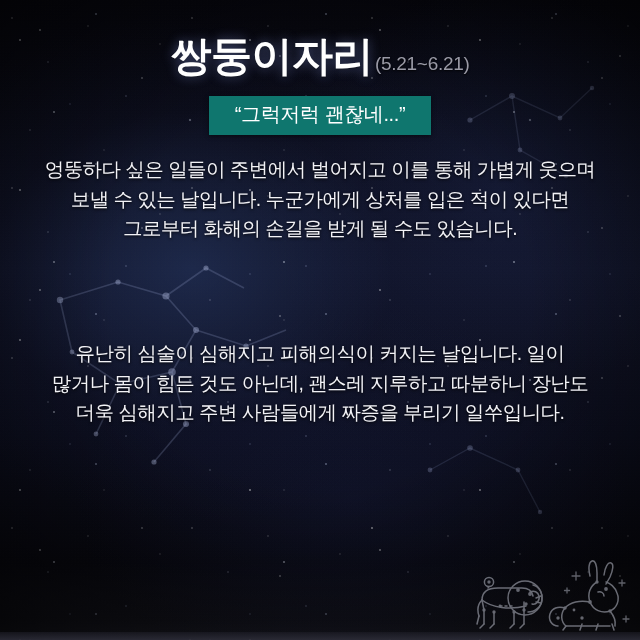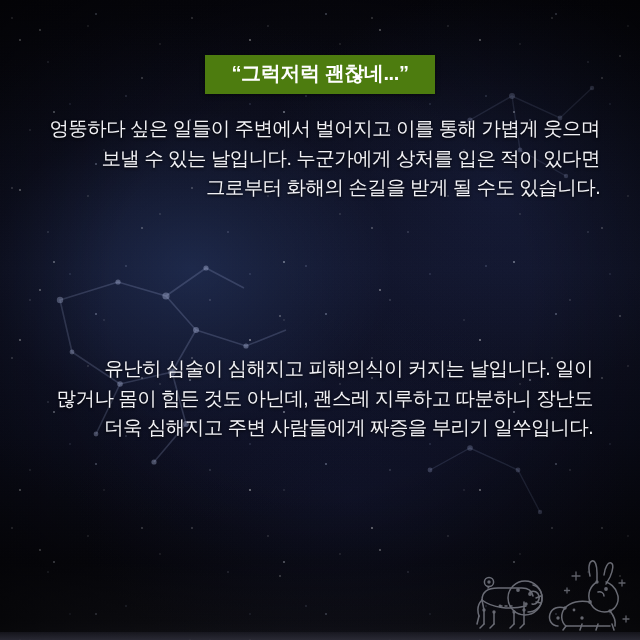--- a/index.html
+++ b/index.html
@@ -125,43 +125,43 @@
     letter-spacing: -0.3px;
     margin-left: 2px;
     vertical-align: baseline;
     text-shadow: 0 1px 2px rgba(0,0,0,0.8);
   }
 
   .badge {
     display: inline-block;
     margin-top: 19px;
     padding: 7px 26px 9px 26px;
-    background: #4d7c0f;
+    background: #0f766e;
     color: #ffffff;
     font-size: 20px;
-    font-weight: 700;
+    font-weight: 400;
     letter-spacing: -0.4px;
     line-height: 1.15;
     white-space: nowrap;
     box-shadow: 0 1px 4px rgba(0,0,0,0.55);
   }
   #badge-cancer { padding-left: 32px; padding-right: 32px; }
 
   .body-text {
     margin: 20px auto 0 auto;
     width: 560px;
     font-size: 19.5px;
     line-height: 1.52;
     color: #f2f2f6;
     letter-spacing: -0.55px;
-    text-align: right;
+    text-align: center;
     word-break: keep-all;
     text-shadow: 0 1px 3px rgba(0,0,0,0.9);
   }
-  #body-cancer { width: 546px; margin-top: 28px; }
+  #body-cancer { width: 546px; margin-top: 13px; }
 
   
   .zodiac-art {
     position: absolute;
     right: 6px;
     bottom: 6px;
     width: 164px;
     height: 76px;
     z-index: 6;
     opacity: 0.55;
@@ -218,20 +218,23 @@
         <circle cx="540" cy="512" r="2.2"></circle>
     </g>
   </svg>
 
   <div class="bg-noise"></div>
   <div class="bg-vignette"></div>
 
   <div class="content">
 
     <div class="sign-block" id="block-gemini">
+      <div class="sign-heading">
+        <span class="sign-name">쌍둥이자리</span><span class="sign-date">(5.21~6.21)</span>
+      </div>
       <div class="badge" id="badge-gemini">“그럭저럭 괜찮네...”</div>
       <div class="body-text" id="body-gemini">엉뚱하다 싶은 일들이 주변에서 벌어지고 이를 통해 가볍게 웃으며 보낼 수 있는 날입니다. 누군가에게 상처를 입은 적이 있다면 그로부터 화해의 손길을 받게 될 수도 있습니다.</div>
     </div>
 
     <div class="sign-block" id="block-cancer">
       <div class="body-text" id="body-cancer">유난히 심술이 심해지고 피해의식이 커지는 날입니다. 일이 많거나 몸이 힘든 것도 아닌데, 괜스레 지루하고 따분하니 장난도 더욱 심해지고 주변 사람들에게 짜증을 부리기 일쑤입니다.</div>
     </div>
 
   </div>
 

